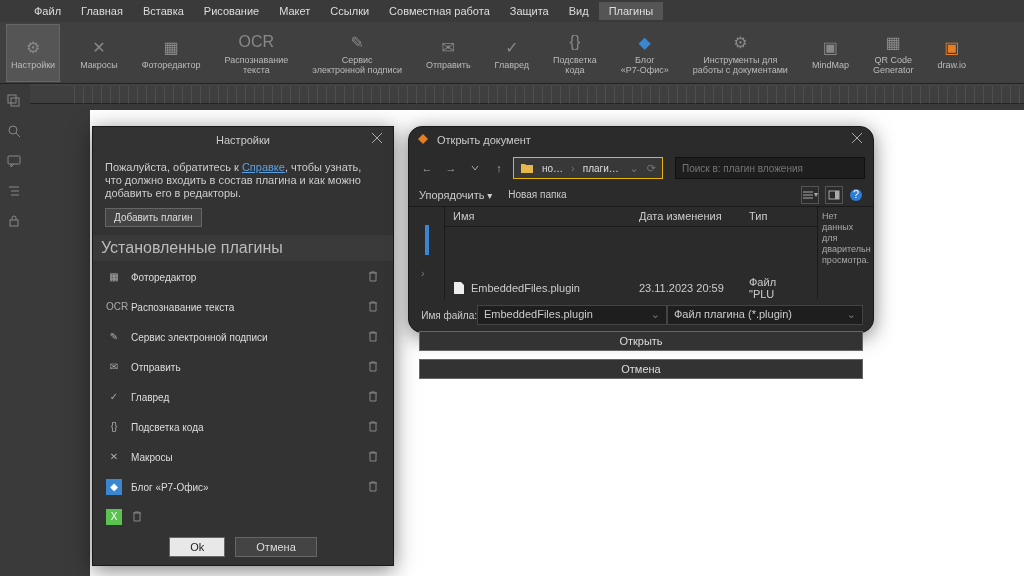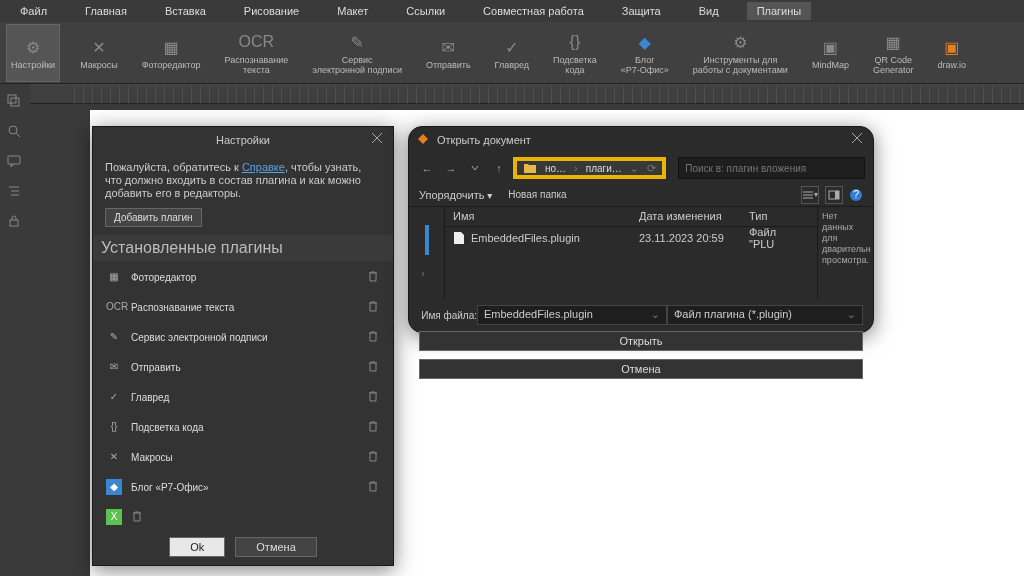--- a/index.html
+++ b/index.html
@@ -1,17 +1,17 @@
 <!DOCTYPE html>
 <html><head>
 <meta charset="utf-8">
 <style>
 *{margin:0;padding:0;box-sizing:border-box;font-family:Arial,sans-serif;font-size:11px;color:#ccc;}
 body{background:#444;width:1024px;height:576px;overflow:hidden;position:relative;}
-.menubar{display:flex;background:#3a3a3a;height:22px;align-items:center;padding:0 10px;gap:18px;}
+.menubar{display:flex;background:#3a3a3a;height:22px;align-items:center;padding:0 24px;gap:0;}
 .menubar-item{padding:3px 10px;color:#ddd;cursor:pointer;}
 .menubar-item.active{background:#555;}
 .ribbon{display:flex;background:#404040;height:62px;border-bottom:1px solid #222;padding:2px 6px;gap:16px;align-items:flex-start;}
 .ribbon-group{display:flex;flex-direction:column;align-items:center;justify-content:center;height:58px;padding:2px 4px;cursor:pointer;}
 .ribbon-group.active{background:#555;border:1px solid #666;}
 .ribbon-icon{width:22px;height:22px;display:flex;align-items:center;justify-content:center;color:#bbb;margin-bottom:2px;}
 .ribbon-label{font-size:9px;color:#bbb;text-align:center;line-height:10px;}
 .leftbar{position:absolute;left:0;top:84px;width:30px;height:calc(100% - 84px);background:#3a3a3a;display:flex;flex-direction:column;gap:14px;padding-top:10px;align-items:center;}
 .leftbar-icon{width:16px;height:16px;color:#888;cursor:pointer;}
 .ruler{position:absolute;left:30px;top:86px;right:0;height:18px;background:#3f3f3f;border-bottom:1px solid #222;}
@@ -33,28 +33,28 @@
 .plugin-name{flex:1;font-size:10px;color:#ddd;}
 .trash-ico{width:14px;height:14px;color:#888;cursor:pointer;}
 .dlg-footer{position:absolute;bottom:8px;left:0;right:0;display:flex;justify-content:center;gap:10px;}
 .btn{background:#444;border:1px solid #666;color:#ddd;padding:3px 20px;font-size:11px;cursor:pointer;}
 .btn.primary{background:#e8e8e8;color:#222;}
 .open-dlg{left:408px;top:126px;width:466px;height:207px;background:#2b2b2b;border-radius:14px;}
 .open-title{display:flex;align-items:center;height:26px;padding:0 8px;position:relative;}
 .open-title-ico{width:14px;height:14px;margin-right:6px;}
 .open-nav{display:flex;align-items:center;height:30px;padding:0 8px;gap:4px;background:#2b2b2b;}
 .nav-btn{width:20px;height:20px;display:flex;align-items:center;justify-content:center;color:#aaa;cursor:pointer;}
-.crumb{display:flex;align-items:center;background:#383838;height:22px;padding:0 6px;border:4px solid #eab308;gap:4px;flex:0 0 150px;}
+.crumb{display:flex;align-items:center;background:#383838;height:22px;padding:0 6px;border:1px solid #eab308;gap:4px;flex:0 0 150px;}
 .crumb-seg{font-size:10px;color:#ddd;padding:0 4px;}
 .search-box{flex:1;background:#1e1e1e;border:1px solid #111;height:22px;padding:2px 6px;font-size:10px;color:#888;margin-left:8px;}
 .open-toolbar{display:flex;align-items:center;height:24px;padding:0 10px;gap:16px;border-bottom:1px solid #1a1a1a;}
 .open-tb-item{font-size:10px;color:#ccc;cursor:pointer;}
 .open-body{display:flex;height:92px;}
 .open-left{width:36px;border-right:1px solid #1a1a1a;}
-.open-main{flex:1;display:flex;flex-direction:column;}
+.open-main{flex:1;display:flex;flex-direction:column;justify-content:space-between;}
 .open-headers{display:flex;height:20px;border-bottom:1px solid #1a1a1a;font-size:10px;color:#aaa;}
 .col-name{flex:0 0 190px;padding:3px 8px;}
 .col-date{flex:0 0 110px;padding:3px 4px;}
 .col-type{flex:0 0 60px;padding:3px 4px;}
 .file-row{display:flex;height:22px;align-items:center;font-size:10px;}
 .file-row .col-name{display:flex;align-items:center;gap:6px;}
 .open-preview{width:56px;border-left:1px solid #1a1a1a;padding:4px;font-size:9px;color:#aaa;line-height:11px;}
 .open-footer{padding:6px 10px;display:flex;flex-direction:column;gap:6px;}
 .open-fn-row{display:flex;align-items:center;gap:0;}
 .open-fn-label{font-size:10px;color:#ccc;width:58px;text-align:right;}

